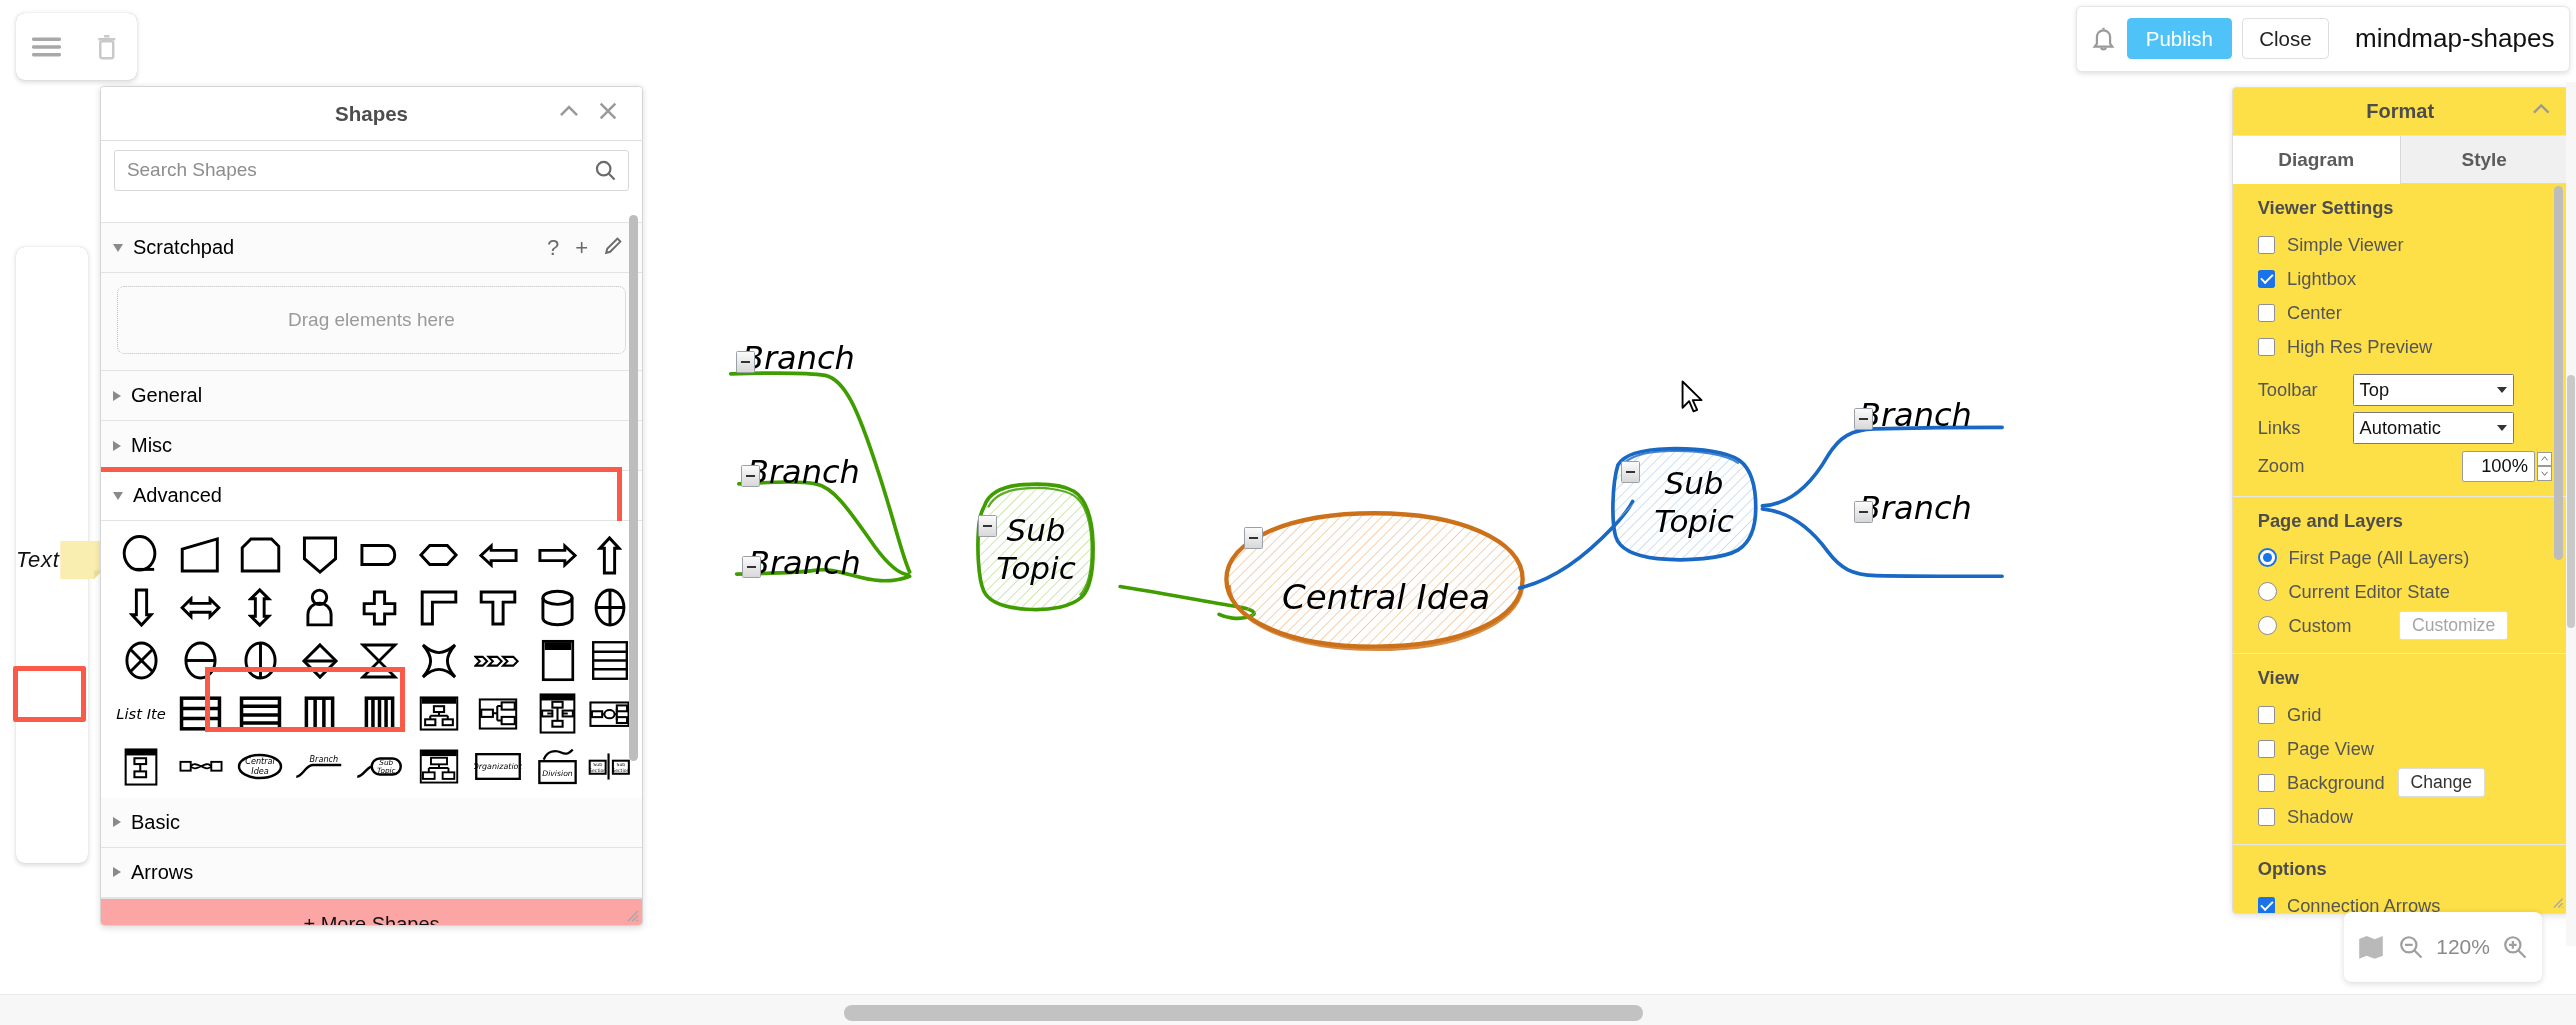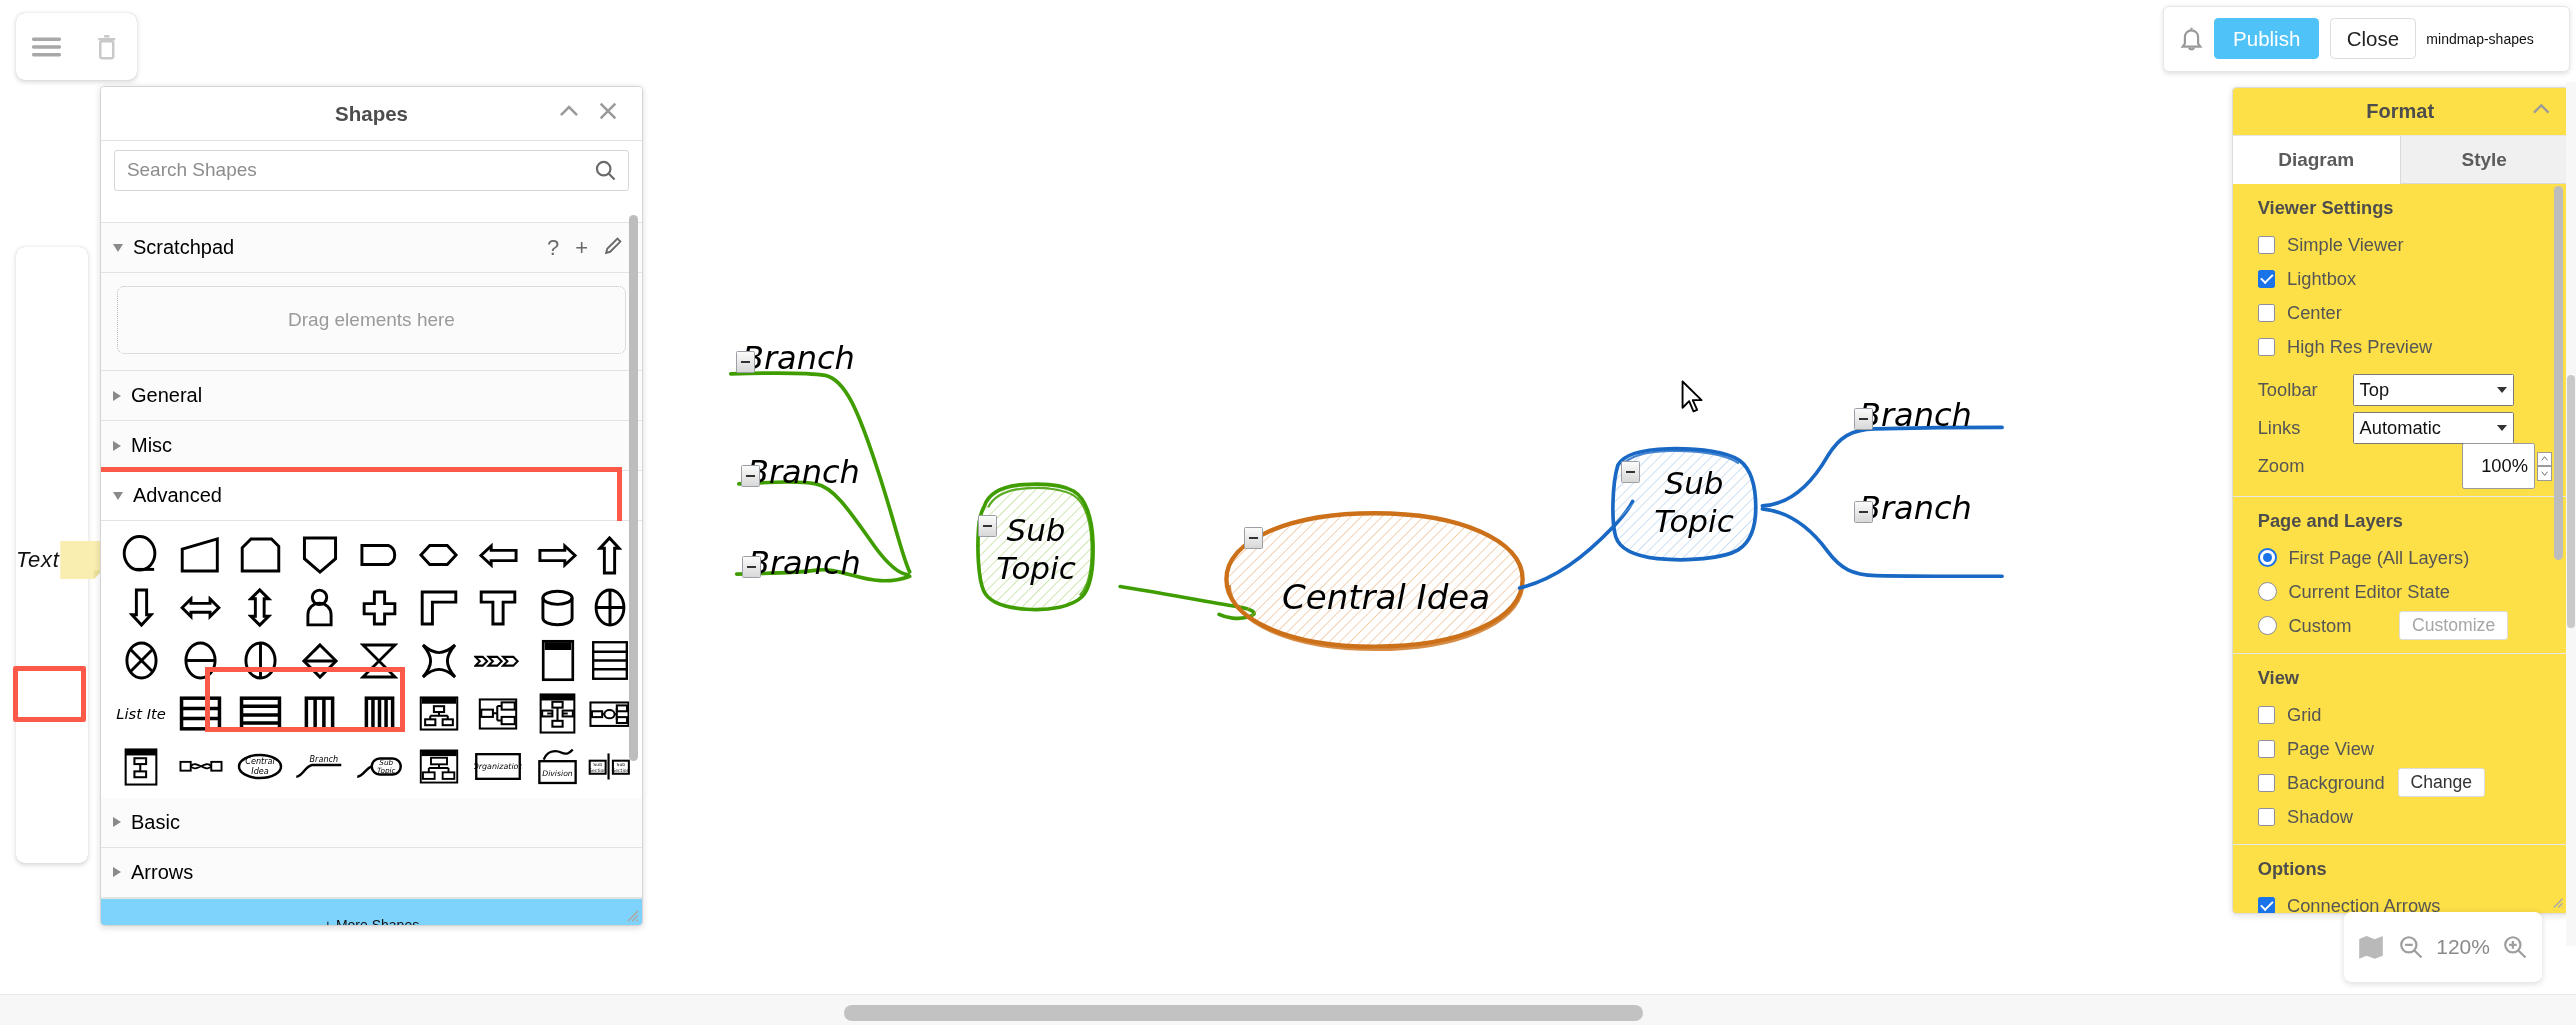--- a/index.html
+++ b/index.html
@@ -116,21 +116,21 @@
   }
   .shape-cell { height: 50px; display:flex; align-items:center; justify-content:center; cursor:pointer; }
   #shapes-row-highlight {
     position: absolute; left: 205px; top: 667px;
     width: 200px; height: 65px;
     border: 5.1px solid #fc5a49; pointer-events: none;
   }
 
   #more-shapes {
     height: 53px; display:flex; align-items:center; justify-content:center;
-    font-size: 14px; color:#111; border-top:0.7px solid #e3e3e3; background:#7dd3fc;
+    font-size: 20px; color:#111; border-top:0.7px solid #e3e3e3; background:#fca5a5;
     cursor:pointer; flex:0 0 auto;
   }
   #panel-vscroll {
     position:absolute; right: 3.7px; top: 128px; width: 9.5px; height: 546px;
     background:#bdbdbd; border-radius: 5.1px; cursor: pointer;
   }
   #panel-resize { position:absolute; right: 2.9px; bottom: 2.9px; width: 17.6px; height: 17.6px; cursor: nwse-resize;}
 
   
   #top-right-bar {
@@ -144,21 +144,21 @@
   #publish-btn {
     background:#4fc3f7; color:#fff; border:none; border-radius:4.4px;
     height:41px; padding: 0 19px; font-size: 20.5px; cursor:pointer;
     font-family:"Liberation Sans", sans-serif;
   }
   #close-btn {
     background:#fff; color:#222; border:0.7px solid #ddd; border-radius:4.4px;
     height:41px; padding: 0 16px; font-size: 20.5px; cursor:pointer;
     font-family:"Liberation Sans", sans-serif;
   }
-  #doc-title { font-size: 14px; color:#111; white-space: nowrap; padding-right: 4.4px; }
+  #doc-title { font-size: 26px; color:#111; white-space: nowrap; padding-right: 4.4px; margin-left: 16px; }
 
   
   #format-panel {
     position: absolute; right: 7.3px; top: 87px;
     width: 337px; height: 827px;
     background:#fde047; border:0.7px solid #dcdcdc; border-radius:4.4px;
     box-shadow: 0 1.5px 5.9px rgba(0,0,0,.12);
     display:flex; flex-direction:column; overflow:hidden;
   }
   #format-header {
@@ -199,21 +199,21 @@
   .ctl-row { display:flex; align-items:center; height: 38px; padding-left: 25px; font-size:18.3px; color:#555; }
   .ctl-label { width: 95px; }
   .sel {
     width: 161px; height: 32px; border:0.7px solid #7a7a7a; border-radius:1.5px;
     background:#fff; font-size:18.3px; color:#111; padding: 0 5.9px;
     display:flex; align-items:center; justify-content:space-between; cursor:pointer;
   }
   .sel .chev { width:0;height:0;border-top:6.6px solid #333;border-left:5.1px solid transparent;border-right:5.1px solid transparent;}
   .num-wrap { margin-left: auto; margin-right: 16px; display:flex; align-items:center; }
   .num-input {
-    width: 73px; height: 46px; border:0.7px solid #9a9a9a; border-radius:2.2px;
+    width: 73px; height: 31px; border:0.7px solid #9a9a9a; border-radius:2.2px;
     text-align:right; padding-right:5.9px; font-size:18.3px; color:#111; background:#fff;
     font-family:"Liberation Sans", sans-serif;
   }
   .spinner { display:flex; flex-direction:column; margin-left: 2.2px; }
   .spinner div { width:14.7px;height:14.7px;border:0.7px solid #9a9a9a;display:flex;align-items:center;justify-content:center;cursor:pointer;background:#fff;}
   .mini-btn {
     height: 29px; padding: 0 11.7px; border:0.7px solid #ddd; border-radius:2.9px;
     background:#fff; font-size:17.6px; color:#333; margin-left: 13.2px; cursor:pointer;
     display:flex; align-items:center; font-family:"Liberation Sans", sans-serif;
   }

